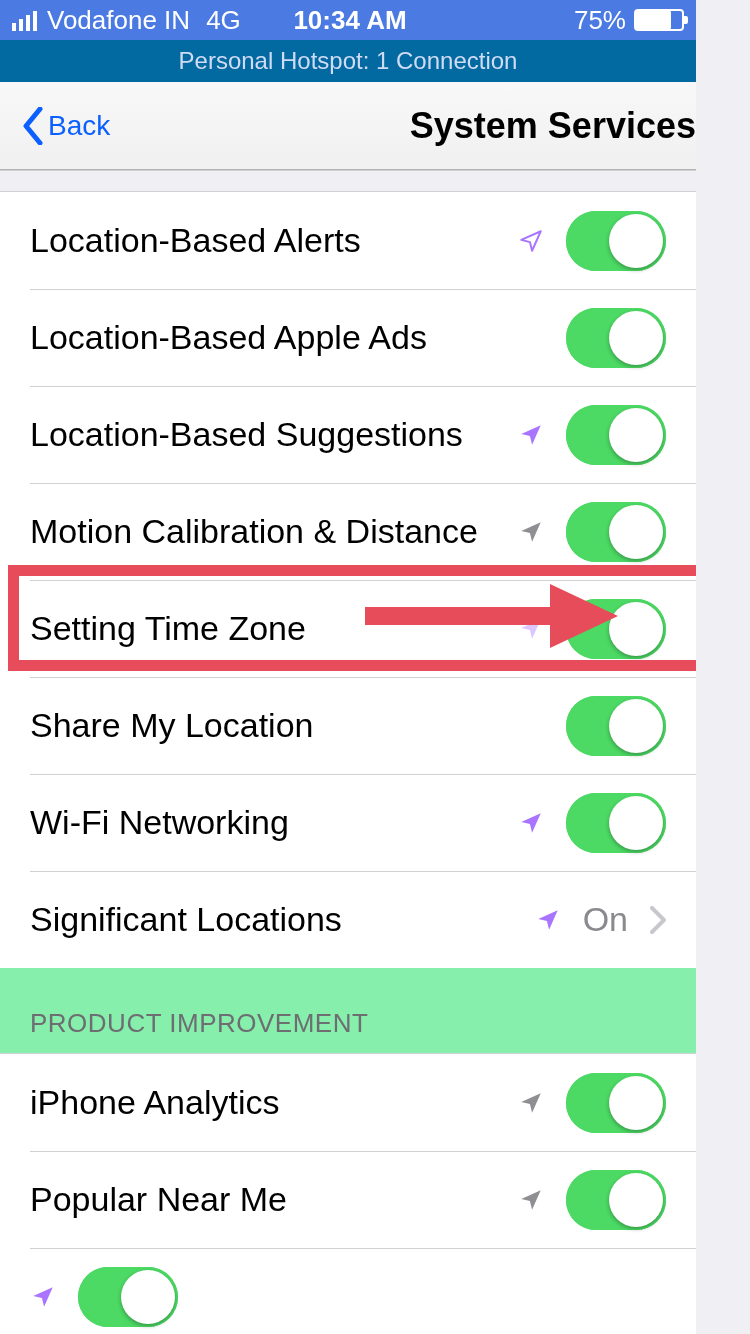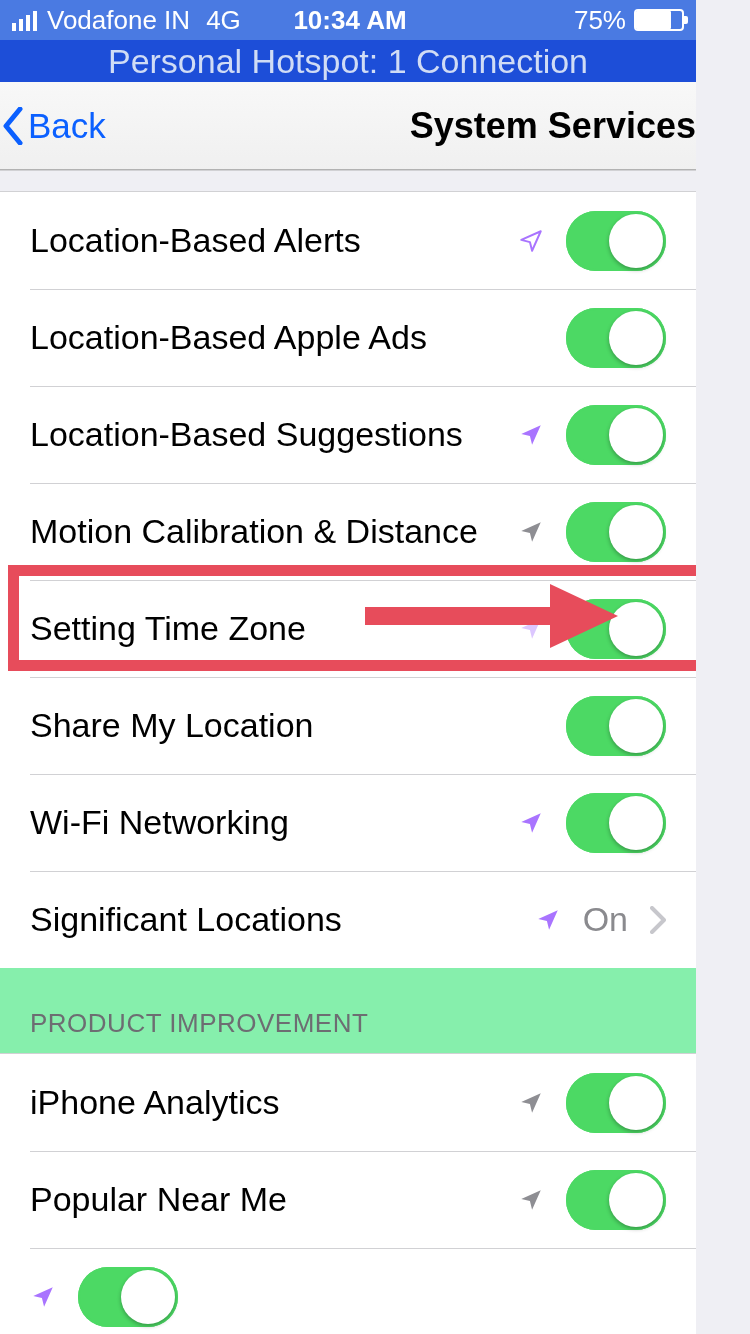--- a/index.html
+++ b/index.html
@@ -11,24 +11,24 @@
   .status-right { display: flex; align-items: center; gap: 8px; }
   .signal-bars { display: flex; align-items: flex-end; gap: 3px; height: 22px; }
   .signal-bars span { width: 4px; background: #fff; display: block; }
   .signal-bars span:nth-child(1){height:8px;}
   .signal-bars span:nth-child(2){height:12px;}
   .signal-bars span:nth-child(3){height:16px;}
   .signal-bars span:nth-child(4){height:20px;}
   .battery { width: 50px; height: 22px; border: 2px solid #fff; border-radius: 4px; position: relative; }
   .battery::after { content:""; position:absolute; right:-6px; top:5px; width:4px; height:8px; background:#fff; border-radius:0 2px 2px 0;}
   .battery-fill { background:#fff; height:100%; width:75%; border-radius:1px;}
-  .hotspot-bar { background:#1d4ed8; color:#d0dcf5; text-align:center; font-size:34px; height:42px; line-height:42px; font-weight:400;}
+  .hotspot-bar { background:#0369a1; color:#d0dcf5; text-align:center; font-size:24px; height:42px; line-height:42px; font-weight:400;}
   
   .nav-header { background: linear-gradient(#f8f8f8,#f0f0f0); height:88px; border-bottom:1px solid #b2b2b2; display:flex; align-items:center; position:relative;}
-  .back-btn { display:flex; align-items:center; color:#0b60ff; font-size:35px; padding-left:2px; gap:4px; font-weight:400;}
+  .back-btn { display:flex; align-items:center; color:#0b60ff; font-size:28px; padding-left:22px; gap:4px; font-weight:400;}
   .back-chevron { width:22px; height:38px; }
   .nav-title { position:absolute; left:12px; right:0; text-align:right; font-size:36px; font-weight:700; color:#000; pointer-events:none;}
   
   .list { background:#fff; }
   .section-gap { height:22px; background:#efeff4; border-top:1px solid #d1d1d4; border-bottom:1px solid #d1d1d4;}
   .row { height:97px; display:flex; align-items:center; padding:0 30px; position:relative; background:#fff;}
   .row + .row::before { content:""; position:absolute; left:30px; right:0; top:0; height:1px; background:#d1d1d4;}
   .row-label { flex:1; font-size:34px; color:#000; font-weight:400;}
   .row-right { display:flex; align-items:center; gap:22px;}
   .loc-icon { width:26px; height:26px; }

